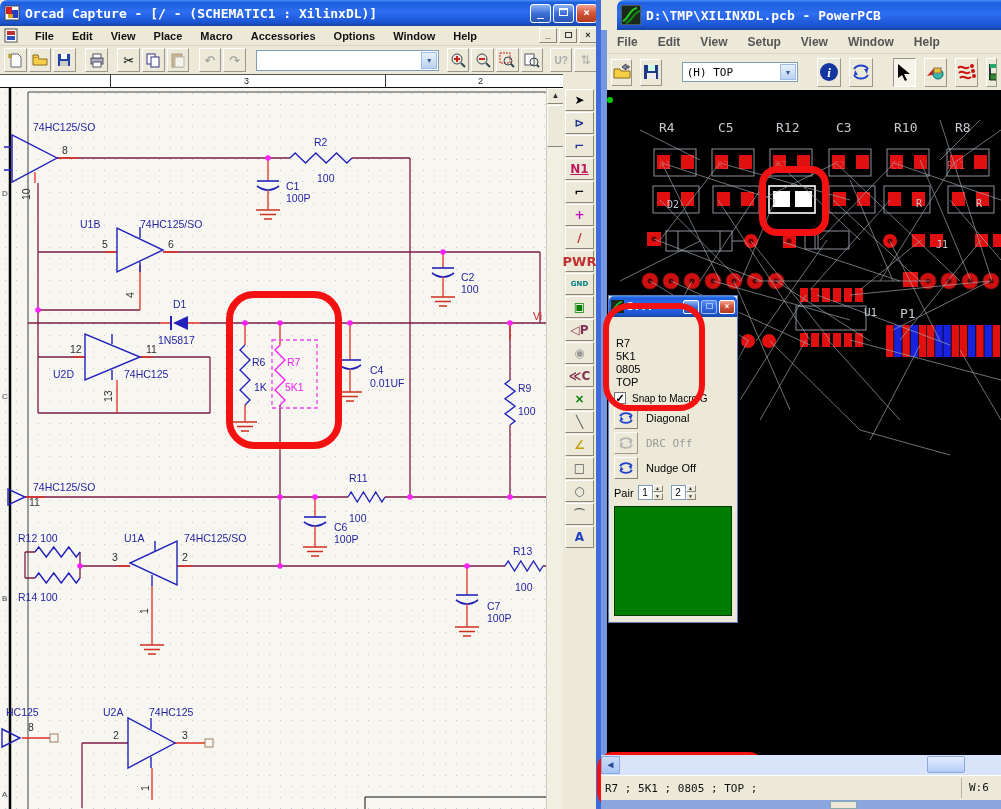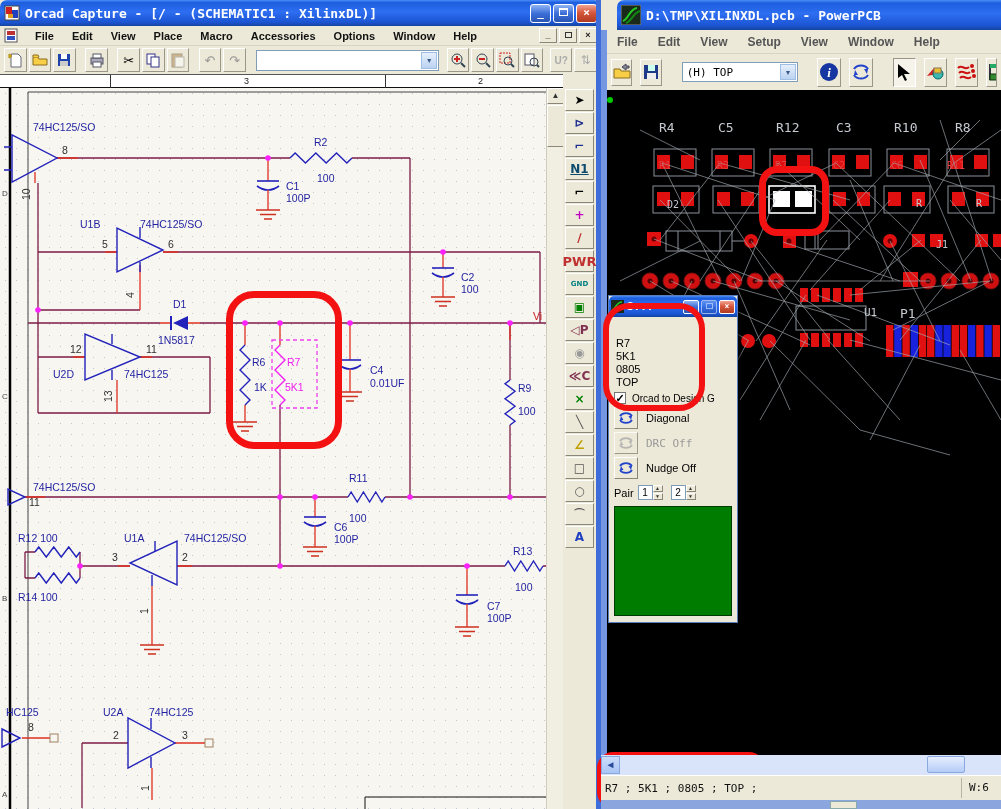--- a/index.html
+++ b/index.html
@@ -389,21 +389,21 @@
 
     <div class="abs vsb">
       <div class="sbbtn">▲</div>
       <div class="abs sbthumb"></div>
     </div>
 
     <div class="abs palette" id="palette">
         <div class="palbtn" style="color: rgb(0, 0, 0);">➤</div>
         <div class="palbtn" style="color: rgb(32, 48, 144);">⊳</div>
         <div class="palbtn" style="color: rgb(32, 48, 144);">⌐</div>
-        <div class="palbtn" style="color: #0c4a6e; text-decoration: underline;">N1</div>
+        <div class="palbtn" style="color: #be185d; text-decoration: underline;">N1</div>
         <div class="palbtn" style="color: rgb(0, 0, 0);">⌐</div>
         <div class="palbtn" style="color: rgb(192, 0, 192);">+</div>
         <div class="palbtn" style="color: rgb(192, 48, 48);">∕</div>
         <div class="palbtn" style="color: rgb(192, 48, 48); font-size: 13px;">PWR</div>
         <div class="palbtn" style="color: rgb(0, 128, 128); font-size: 7px;">GND</div>
         <div class="palbtn" style="color: rgb(0, 128, 0);">▣</div>
         <div class="palbtn" style="color: rgb(128, 48, 80);">◁P</div>
         <div class="palbtn" style="color: rgb(153, 153, 153);">◉</div>
         <div class="palbtn" style="color: rgb(128, 48, 80);">≪C</div>
         <div class="palbtn" style="color: rgb(0, 128, 0);">×</div>
@@ -704,21 +704,21 @@
           <span class="winbtn close">×</span>
         </span>
       </div>
       <div style="padding-top:20px">
         <div class="ptext">R7</div>
         <div class="ptext">5K1</div>
         <div class="ptext">0805</div>
         <div class="ptext">TOP</div>
         <div class="prow">
           <span class="chk" style="margin-right:-2px">✓</span>
-          <span style="font-size:10px">Orcad to Design G</span>
+          <span style="font-size:10px">Snap to Macro G</span>
         </div>
         <div id="panel-buttons">
             <div class="prow">
               <span class="iconbtn">
                 <svg width="18" height="18">
                   <path d="M3 7A7 6 0 0 1 15 7" fill="none" stroke="#2244CC" stroke-width="1.8"></path>
                   <path d="M15 11A7 6 0 0 1 3 11" fill="none" stroke="#2244CC" stroke-width="1.8"></path>
                   <polygon points="15,7 11.5,7 14,11" fill="#2244CC"></polygon>
                   <polygon points="3,11 6.5,11 4,7" fill="#2244CC"></polygon>
                 </svg>

